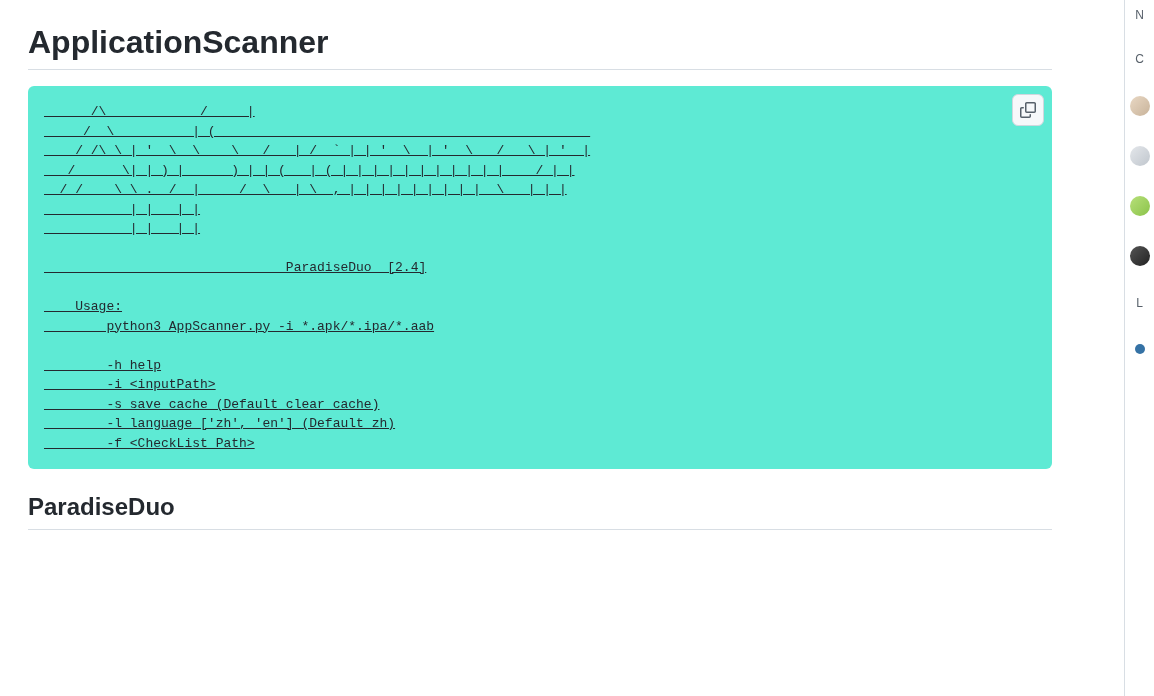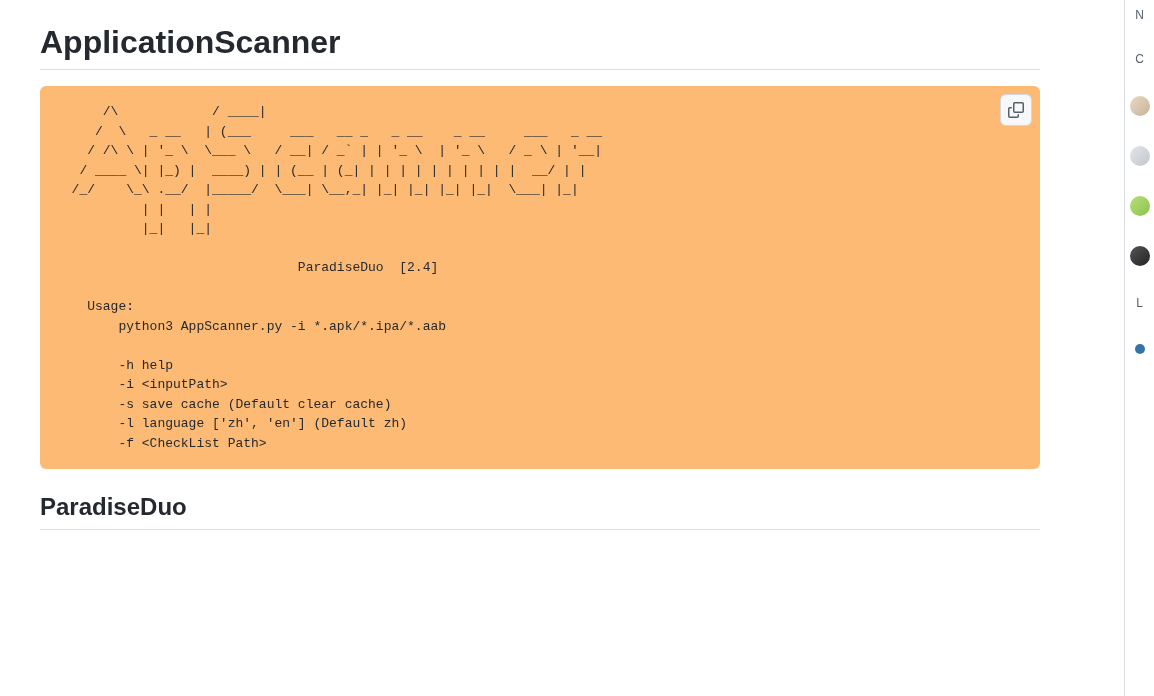--- a/index.html
+++ b/index.html
@@ -7,43 +7,44 @@
     margin: 0;
     font-family: -apple-system, BlinkMacSystemFont, "Segoe UI", Helvetica, Arial, sans-serif;
     color: #24292f;
     background: #ffffff;
     width: 1154px;
     height: 696px;
     overflow: hidden;
     position: relative;
   }
   .main {
-    padding: 0 40px;
+    padding: 0 28px;
     width: 1080px;
   }
   h1.title {
     font-size: 32px;
     font-weight: 600;
     margin: 24px 0 16px 0;
     padding-bottom: 8px;
     border-bottom: 1px solid #d8dee4;
   }
   h2.subtitle {
     font-size: 24px;
     font-weight: 600;
     margin: 24px 0 16px 0;
     padding-bottom: 8px;
     border-bottom: 1px solid #d8dee4;
   }
   .codeblock {
     position: relative;
-    background: #fdba74;
+    background: #5eead4;
     border-radius: 6px;
     padding: 16px;
     margin-bottom: 16px;
+    text-decoration: underline;
   }
   .codeblock pre {
     margin: 0;
     font-family: ui-monospace, SFMono-Regular, "SF Mono", Menlo, Consolas, "Liberation Mono", monospace;
     font-size: 13px;
     line-height: 1.5;
     white-space: pre;
     color: #24292f;
     overflow: auto;
   }

